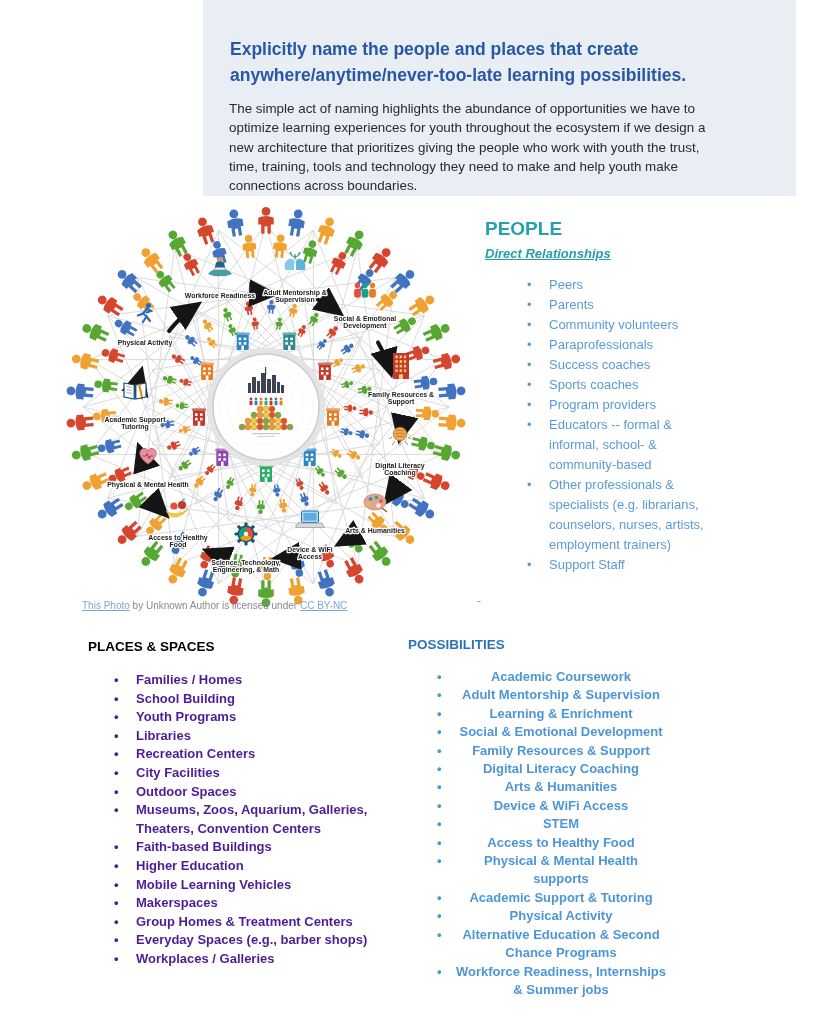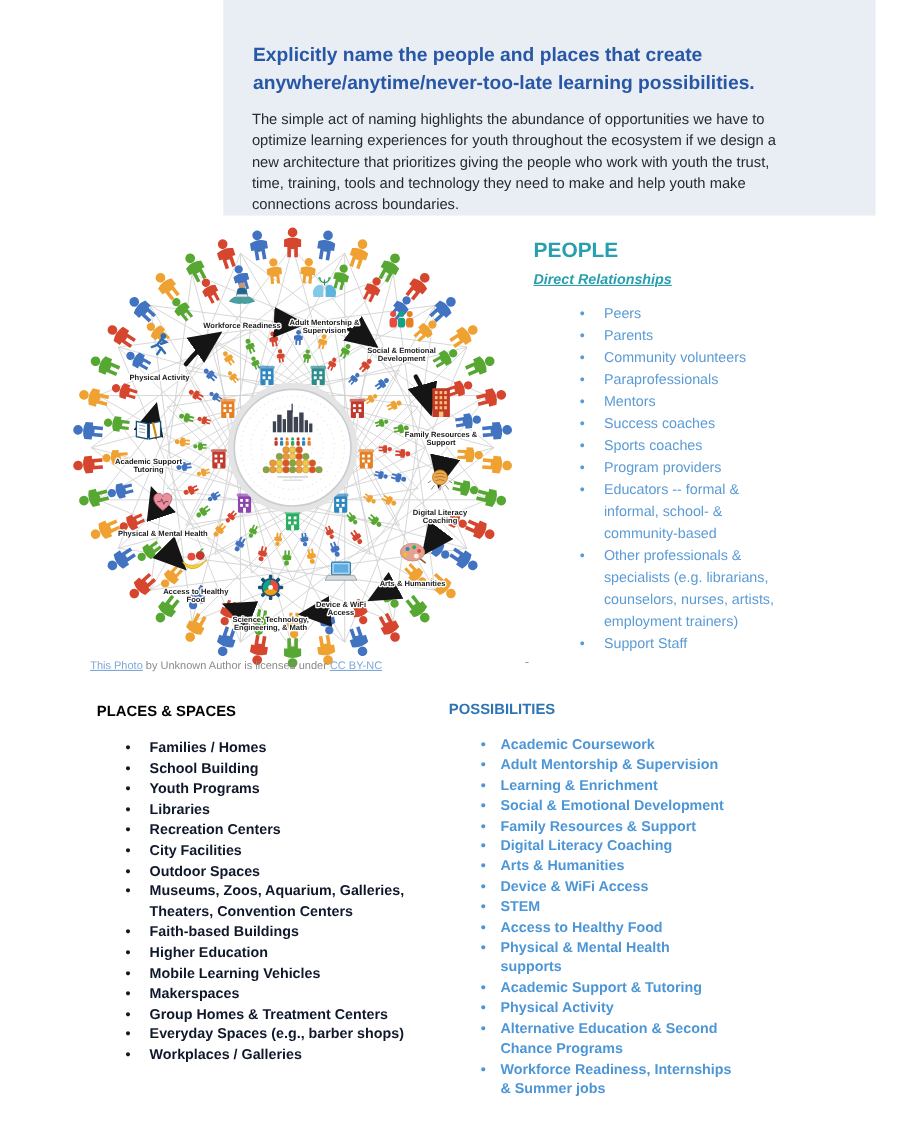--- a/index.html
+++ b/index.html
@@ -21,25 +21,25 @@
   .people-sub{position:absolute;left:485px;top:246px;margin:0;font-size:13px;font-weight:600;
               font-style:italic;text-decoration:underline;color:#279FAD;}
   ul.plist{list-style:none;margin:0;padding:0;position:absolute;}
   ul.plist li{position:relative;font-size:13px;}
   ul.plist li::before{content:"\2022";position:absolute;left:6px;top:0;}
   .people-list{left:521px;top:275px;width:190px;}
   .people-list li{padding-left:28px;line-height:20px;color:#5B9BD5;}
   
   .places-h{position:absolute;left:88px;top:639px;margin:0;font-size:13.5px;font-weight:bold;color:#000000;}
   .places-list{left:108px;top:671px;width:262px;}
-  .places-list li{padding-left:28px;line-height:18.6px;color:#0f172a;font-weight:600;}
+  .places-list li{padding-left:28px;line-height:18.6px;color:#4c1d95;font-weight:600;}
   
   .poss-h{position:absolute;left:408px;top:637px;margin:0;font-size:13.5px;font-weight:bold;color:#2E74B5;}
   .poss-list{left:431px;top:668px;width:236px;}
-  .poss-list li{padding-left:24px;line-height:18.4px;color:#4D96D6;font-weight:600;}
+  .poss-list li{padding-left:24px;line-height:18.4px;color:#4D96D6;font-weight:600;text-align:center;}
 </style>
 </head>
 <body>
 
 <div class="page">
 
   <header class="hero">
     <h1>Explicitly name the people and places that create anywhere/anytime/never-too-late learning possibilities.</h1>
     <p>The simple act of naming highlights the abundance of opportunities we have to optimize learning experiences for youth throughout the ecosystem if we design a new architecture that prioritizes giving the people who work with youth the trust, time, training, tools and technology they need to make and help youth make connections across boundaries.</p>
   </header>
@@ -888,21 +888,20 @@
 
   <p class="caption"><a>This Photo</a><span> by Unknown Author is licensed under </span><a>CC BY-NC</a></p>
 
   <h2 class="people-h">PEOPLE</h2>
   <h3 class="people-sub">Direct Relationships</h3>
   <ul class="plist people-list">
       <li>Peers</li>
       <li>Parents</li>
       <li>Community volunteers</li>
       <li>Paraprofessionals</li>
-      <li>Mentors</li>
       <li>Success coaches</li>
       <li>Sports coaches</li>
       <li>Program providers</li>
       <li>Educators -- formal &amp; informal, school- &amp; community-based</li>
       <li>Other professionals &amp; specialists (e.g. librarians, counselors, nurses, artists, employment trainers)</li>
       <li>Support Staff</li>
     </ul>
   <span class="stray-dash">-</span>
 
   <h2 class="places-h">PLACES &amp; SPACES</h2>

